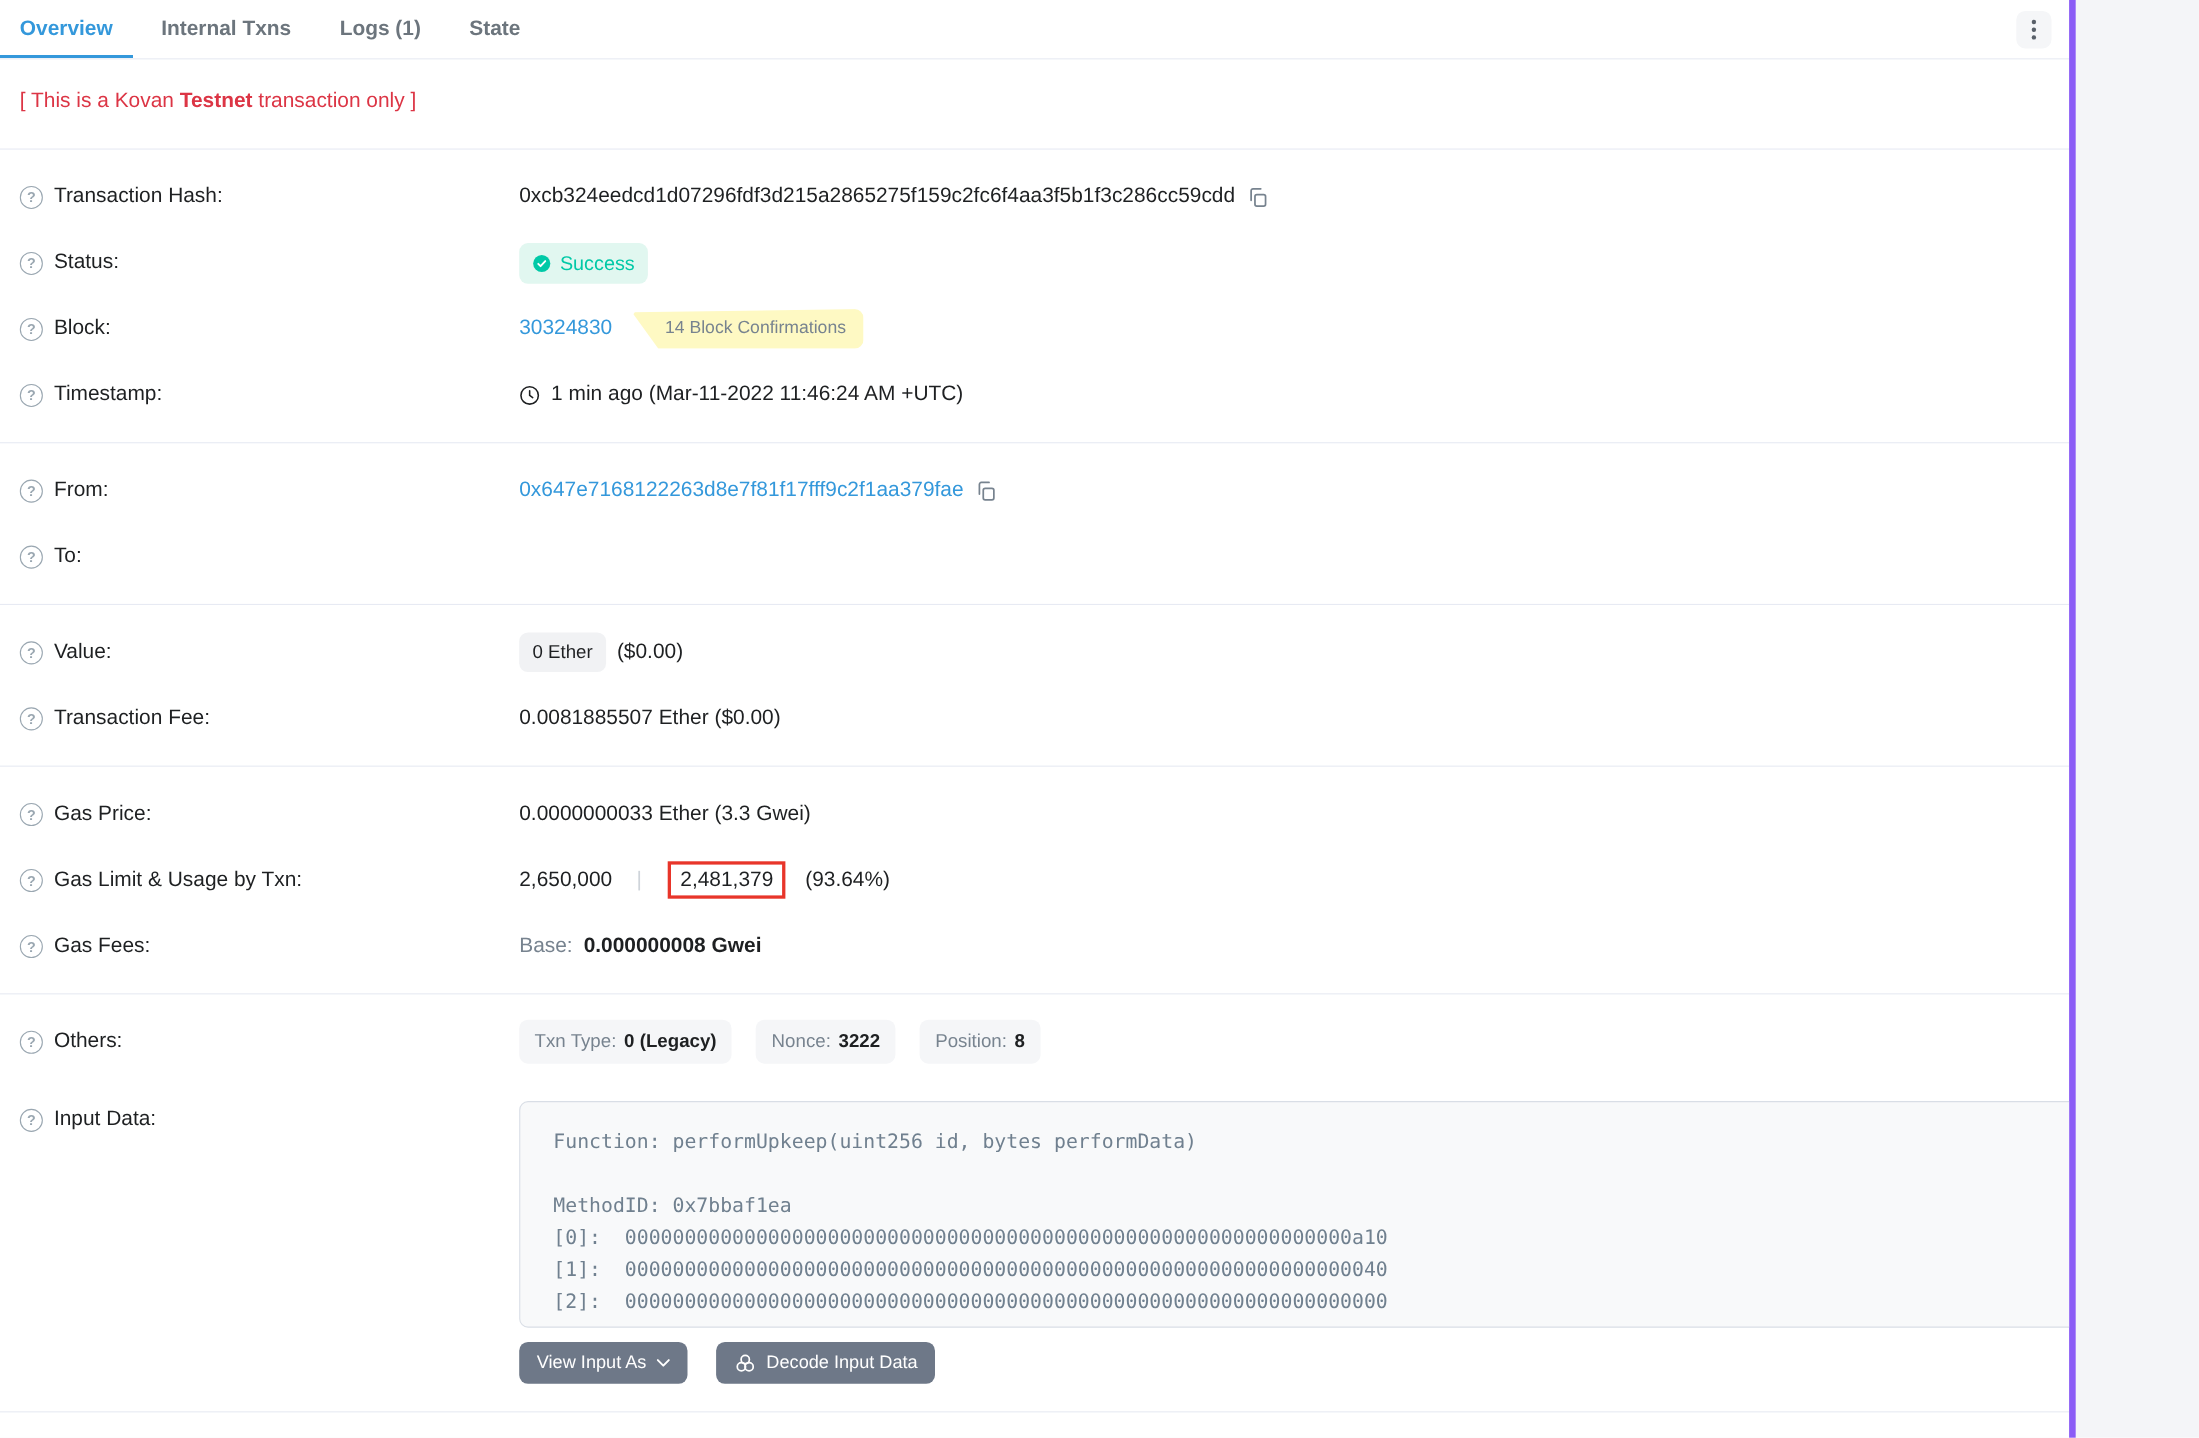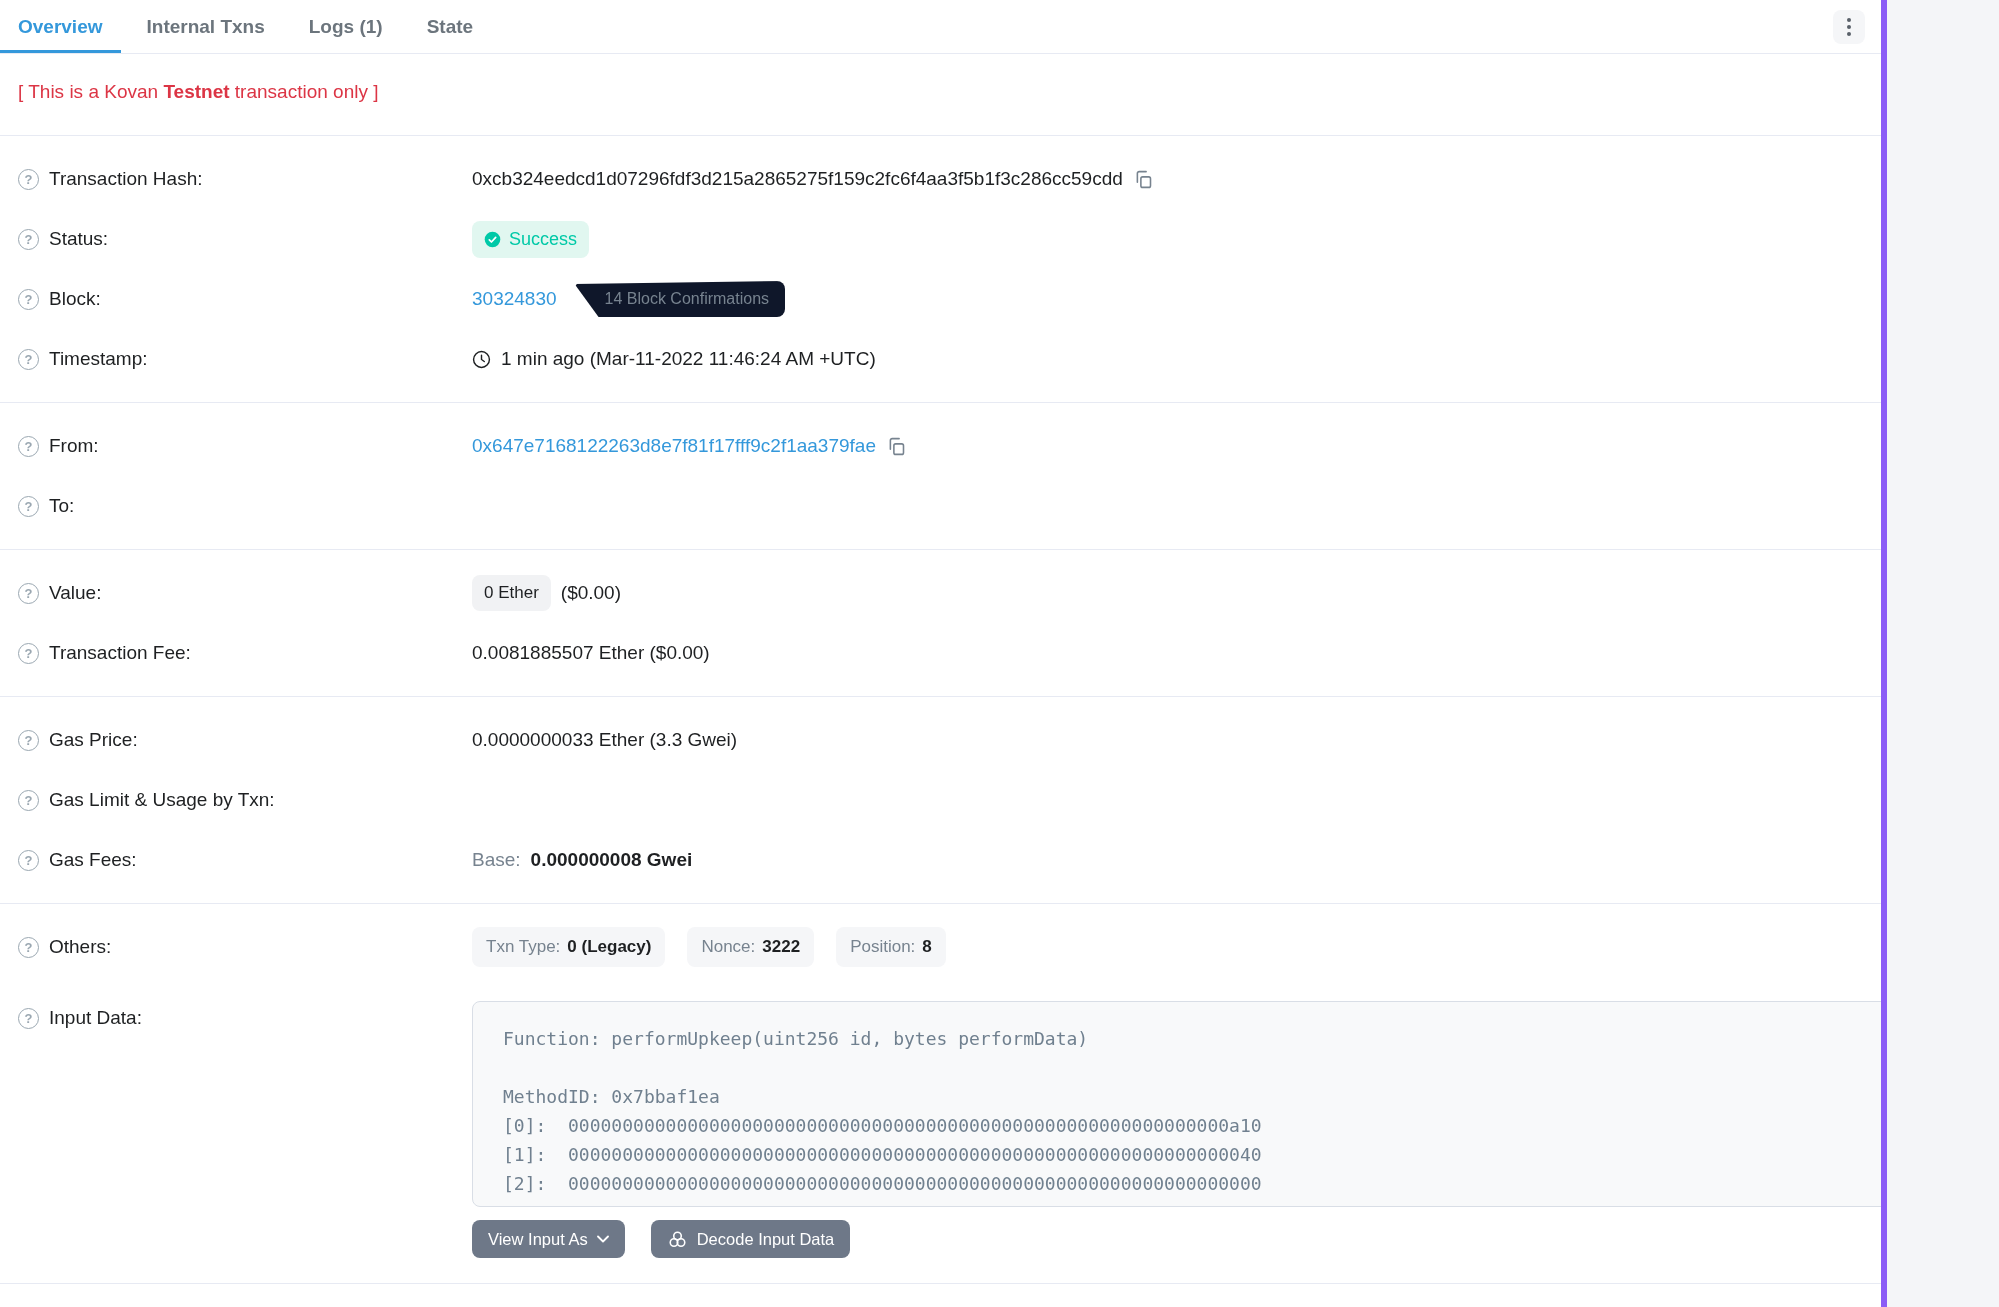--- a/index.html
+++ b/index.html
@@ -51,21 +51,21 @@
   .value-col{display:flex; align-items:center; gap:10px; flex-wrap:nowrap;}
   .link{color:var(--link); text-decoration:none; cursor:pointer;}
   .muted{color:var(--muted);}
   .icon-btn{display:inline-flex; align-items:center; cursor:pointer; background:none; border:none; padding:0;}
   
   .status-badge{
     display:inline-flex; align-items:center; gap:8px; background:var(--success-bg);
     color:var(--success); font-size:18px; padding:8px 12px; border-radius:8px;
   }
   .confirm-badge{
-    display:inline-flex; align-items:center; background:#0f172a; color:var(--muted);
+    display:inline-flex; align-items:center; background:#fef9c3; color:var(--muted);
     font-size:16px; padding:9px 16px 9px 30px; border-radius:8px; margin-left:8px;
     clip-path:polygon(0 8%, 24px 100%, 100% 100%, 100% 0);
   }
   .eth-badge{
     display:inline-flex; align-items:center; background:var(--badge-bg); color:var(--text);
     font-size:17px; padding:8px 12px; border-radius:8px;text-align:center;
   }
   .chip{
     display:inline-flex; align-items:center; gap:7px; background:var(--chip-bg);
     border-radius:8px; padding:10px 14px; font-size:17px; margin-right:12px;
@@ -256,20 +256,28 @@
       </div>
       <div class="value-col">
         <span>0.0000000033 Ether (3.3 Gwei)</span>
       </div>
     </div>
 
     <div class="row">
       <div class="label-col">
         <span class="qicon">?</span>
         <span>Gas Limit &amp; Usage by Txn:</span>
+      </div>
+      <div class="value-col">
+        <span>2,650,000</span>
+        <span class="pipe">|</span>
+        <span class="red-box">
+          <span>2,481,379</span>
+        </span>
+        <span>(93.64%)</span>
       </div>
     </div>
 
     <div class="row">
       <div class="label-col">
         <span class="qicon">?</span>
         <span>Gas Fees:</span>
       </div>
       <div class="value-col">
         <span class="muted">Base:</span>

